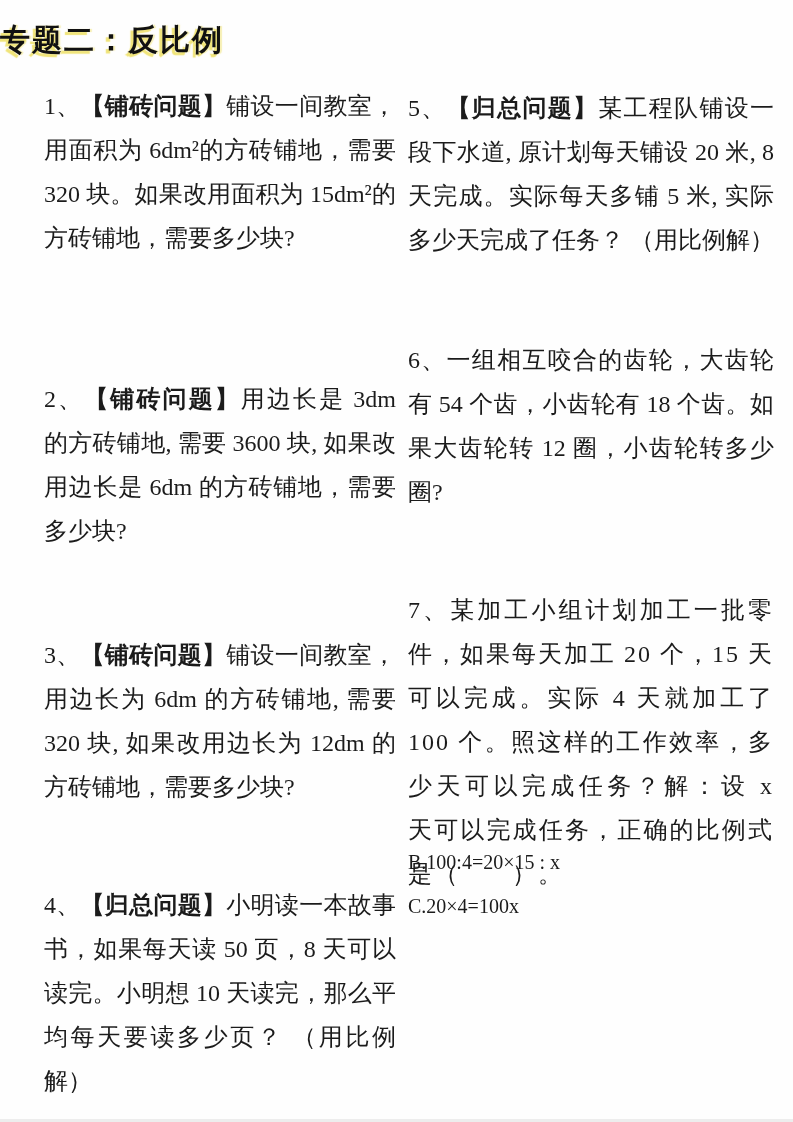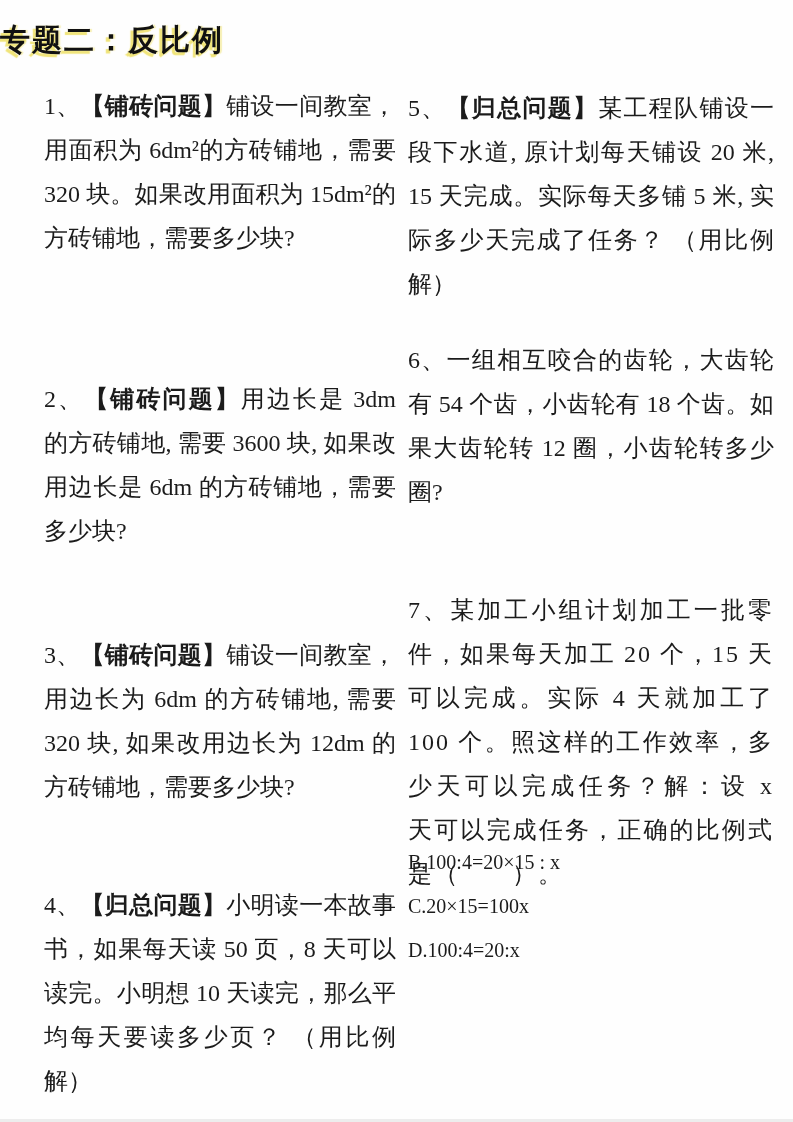--- a/index.html
+++ b/index.html
@@ -67,34 +67,33 @@
 
     <div class="prob p4">
       <p><span>4、</span><span class="tag">【归总问题】</span><span>小明读一本故事书，如果每天读 50 页，8 天可以读完。小明想 10 天读完，那么平均每天要读多少页？ （用比例解）</span></p>
     </div>
 
   </div>
 
   <div class="col-right">
 
     <div class="prob p5">
-      <p><span>5、</span><span class="tag">【归总问题】</span><span>某工程队铺设一段下水道, 原计划每天铺设 20 米, 15 天完成。实际每天多铺 5 米, 实际多少天完成了任务？ （用比例解）</span></p>
+      <p><span>5、</span><span class="tag">【归总问题】</span><span>某工程队铺设一段下水道, 原计划每天铺设 20 米, 8 天完成。实际每天多铺 5 米, 实际多少天完成了任务？ （用比例解）</span></p>
     </div>
 
     <div class="prob p6">
       <p><span>6、</span><span>一组相互咬合的齿轮，大齿轮有 54 个齿，小齿轮有 18 个齿。如果大齿轮转 12 圈，小齿轮转多少圈?</span></p>
     </div>
 
     <div class="prob p7">
       <p><span>7、</span><span>某加工小组计划加工一批零件，如果每天加工 20 个，15 天可以完成。实际 4 天就加工了 100 个。照这样的工作效率，多少天可以完成任务？解：设 x 天可以完成任务，正确的比例式是（　　）。</span></p>
     </div>
 
     <div class="options">
       <span class="option">B.100:4=20×15 : x</span>
-      <span class="option">C.20×15=100x</span>
-      <span class="option">D.100:4=20:x</span>
+      <span class="option">C.20×4=100x</span>
     </div>
 
   </div>
 
   <div class="bottom-line"></div>
 
 </div>
 
 </body></html>

